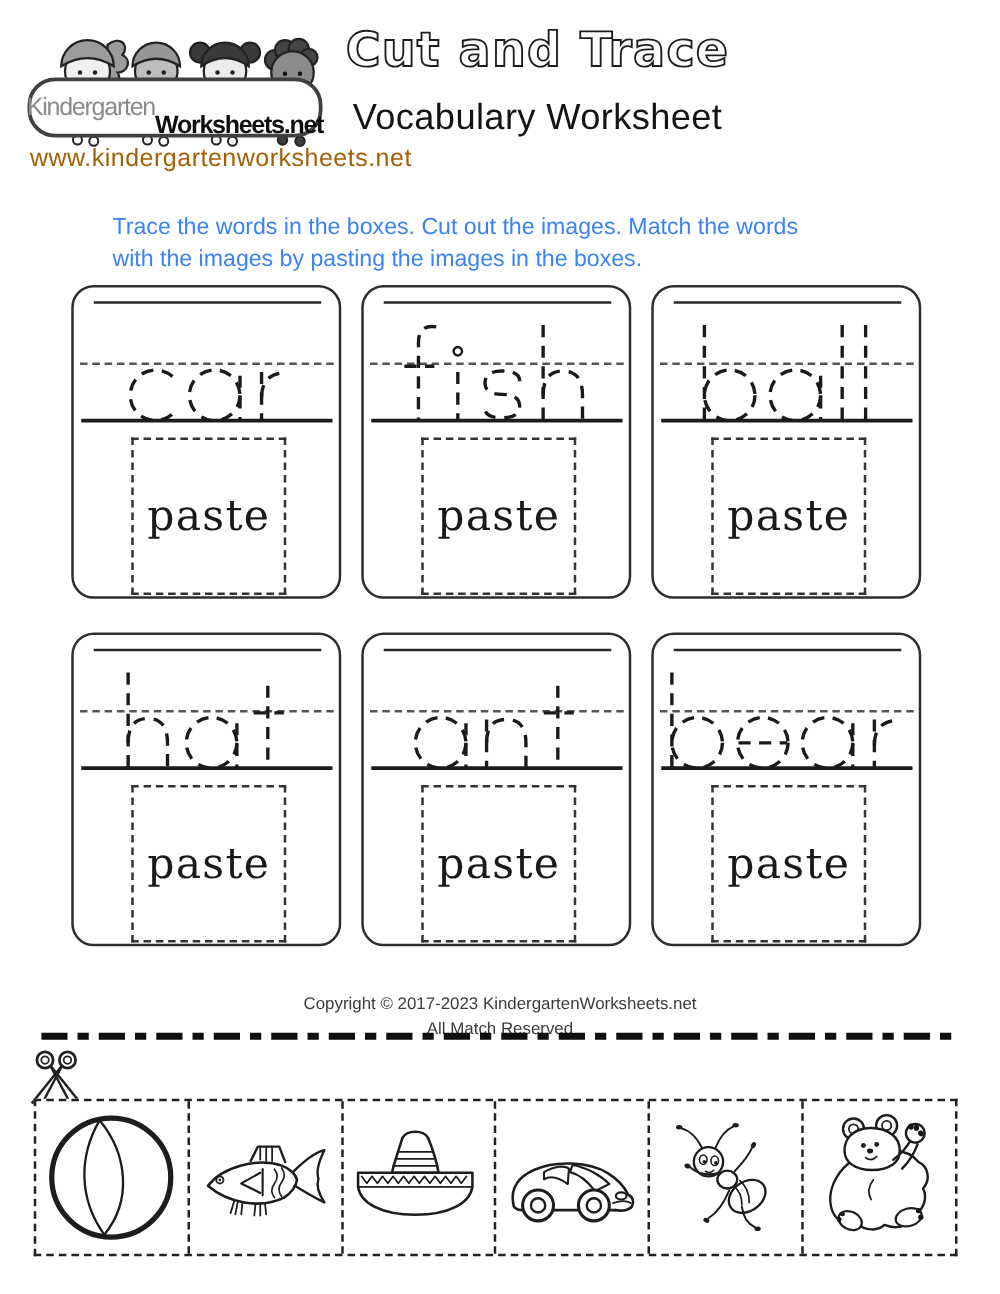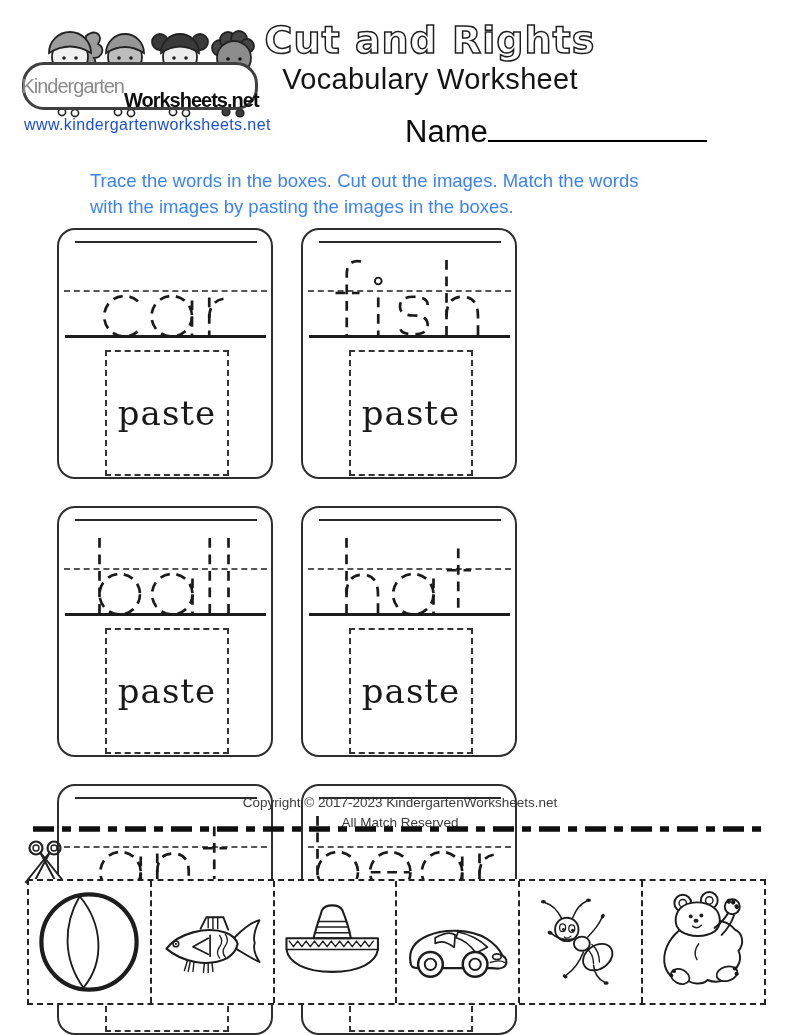--- a/index.html
+++ b/index.html
@@ -8,38 +8,38 @@
 
   
   .logo{position:absolute;left:20px;top:10px;width:252px;height:130px;}
   .kids{position:absolute;left:0;top:2px;}
   .banner{position:absolute;left:2px;top:52px;width:230px;height:42px;background:#fff;
           border:3px solid #404040;border-radius:22px;display:flex;align-items:center;
           justify-content:center;white-space:nowrap;z-index:2;}
   .banner .bl{font-size:20px;color:#8a8a8a;letter-spacing:-1px;}
   .banner .bb{font-size:20px;color:#0e0e0e;font-weight:bold;letter-spacing:-1px;margin-top:28px;}
   .feet{position:absolute;left:0;top:96px;z-index:1;}
-  .site-url{position:absolute;left:4px;top:106px;font-size:16px;color:#1d4ed8;letter-spacing:.4px;}
+  .site-url{position:absolute;left:4px;top:106px;font-size:20px;color:#a16207;letter-spacing:.4px;}
 
   
   .titleblock{position:absolute;left:255px;top:18px;width:350px;text-align:center;}
   .title1{font-family:"DejaVu Sans",sans-serif;font-weight:bold;font-size:38px;
           letter-spacing:1px;color:#222;}
   @supports (-webkit-text-stroke: 1px black){
     .title1{color:#fff;-webkit-text-stroke:1.5px #1d1d1d;}
   }
-  .title2{font-size:29px;color:#141414;margin-top:1px;letter-spacing:.3px;}
+  .title2{font-size:29px;color:#141414;margin-top:16px;letter-spacing:.3px;}
   .nameblock{position:absolute;left:405px;top:114px;font-size:31px;color:#0c0c0c;}
   .nameline{display:inline-block;width:219px;border-bottom:2px solid #000;}
   .instructions{position:absolute;left:90px;top:168px;width:645px;font-size:18.5px;
                 line-height:1.42;color:#3b82f6;white-space:pre-line;}
 
   
   .cards{position:absolute;left:57px;top:228px;width:692px;display:flex;flex-wrap:wrap;
-         gap:27px 28px;}
+         gap:27px 16px;}
   .card{position:relative;width:216px;height:251px;border:2.5px solid #2e2e2e;
         border-radius:18px;box-sizing:border-box;background:#fff;}
   .line-top{position:absolute;left:16px;right:14px;top:11px;border-top:2px solid #282828;}
   .line-mid{position:absolute;left:5px;right:4px;top:60px;border-top:2px dashed #555;}
   .line-base{position:absolute;left:6px;right:5px;top:105px;border-top:3px solid #1c1c1c;}
   .trace{position:absolute;top:20.5px;}
   .trace path{fill:none;stroke:#1a1a1a;stroke-width:3.6;stroke-dasharray:13 9;stroke-linecap:butt;}
   .trace path.nodash{stroke-dasharray:none;stroke-width:2.6;}
   .paste-box{position:absolute;left:46px;top:120px;width:124px;height:126px;
              border:2px dashed #333;box-sizing:border-box;display:flex;
@@ -111,27 +111,24 @@
         <circle cx="153" cy="6" r="3.6"></circle>
           <circle cx="166" cy="7" r="3.6"></circle>
         <circle cx="206" cy="6" r="3.8" fill="#3d3d3d"></circle>
           <circle cx="220" cy="7" r="3.8" fill="#3d3d3d"></circle>
       </g>
     </svg>
     <div class="site-url">www.kindergartenworksheets.net</div>
   </div>
 
   <div class="titleblock">
-    <div class="title1">Cut and Rights</div>
+    <div class="title1">Cut and Trace</div>
     <div class="title2">Vocabulary Worksheet</div>
   </div>
 
-  <div class="nameblock">
-    <span>Name</span><span class="nameline"></span>
-  </div>
 
   <div class="instructions">Trace the words in the boxes. Cut out the images. Match the words
 with the images by pasting the images in the boxes.</div>
 
   <div class="cards">
   <div class="card">
     <div class="line-top"></div>
     <div class="line-mid"></div>
     <div class="line-base"></div>
     <svg class="trace" viewBox="0 -54 192 118" width="144" height="88.5" style="left: calc(50% - 72px);">

